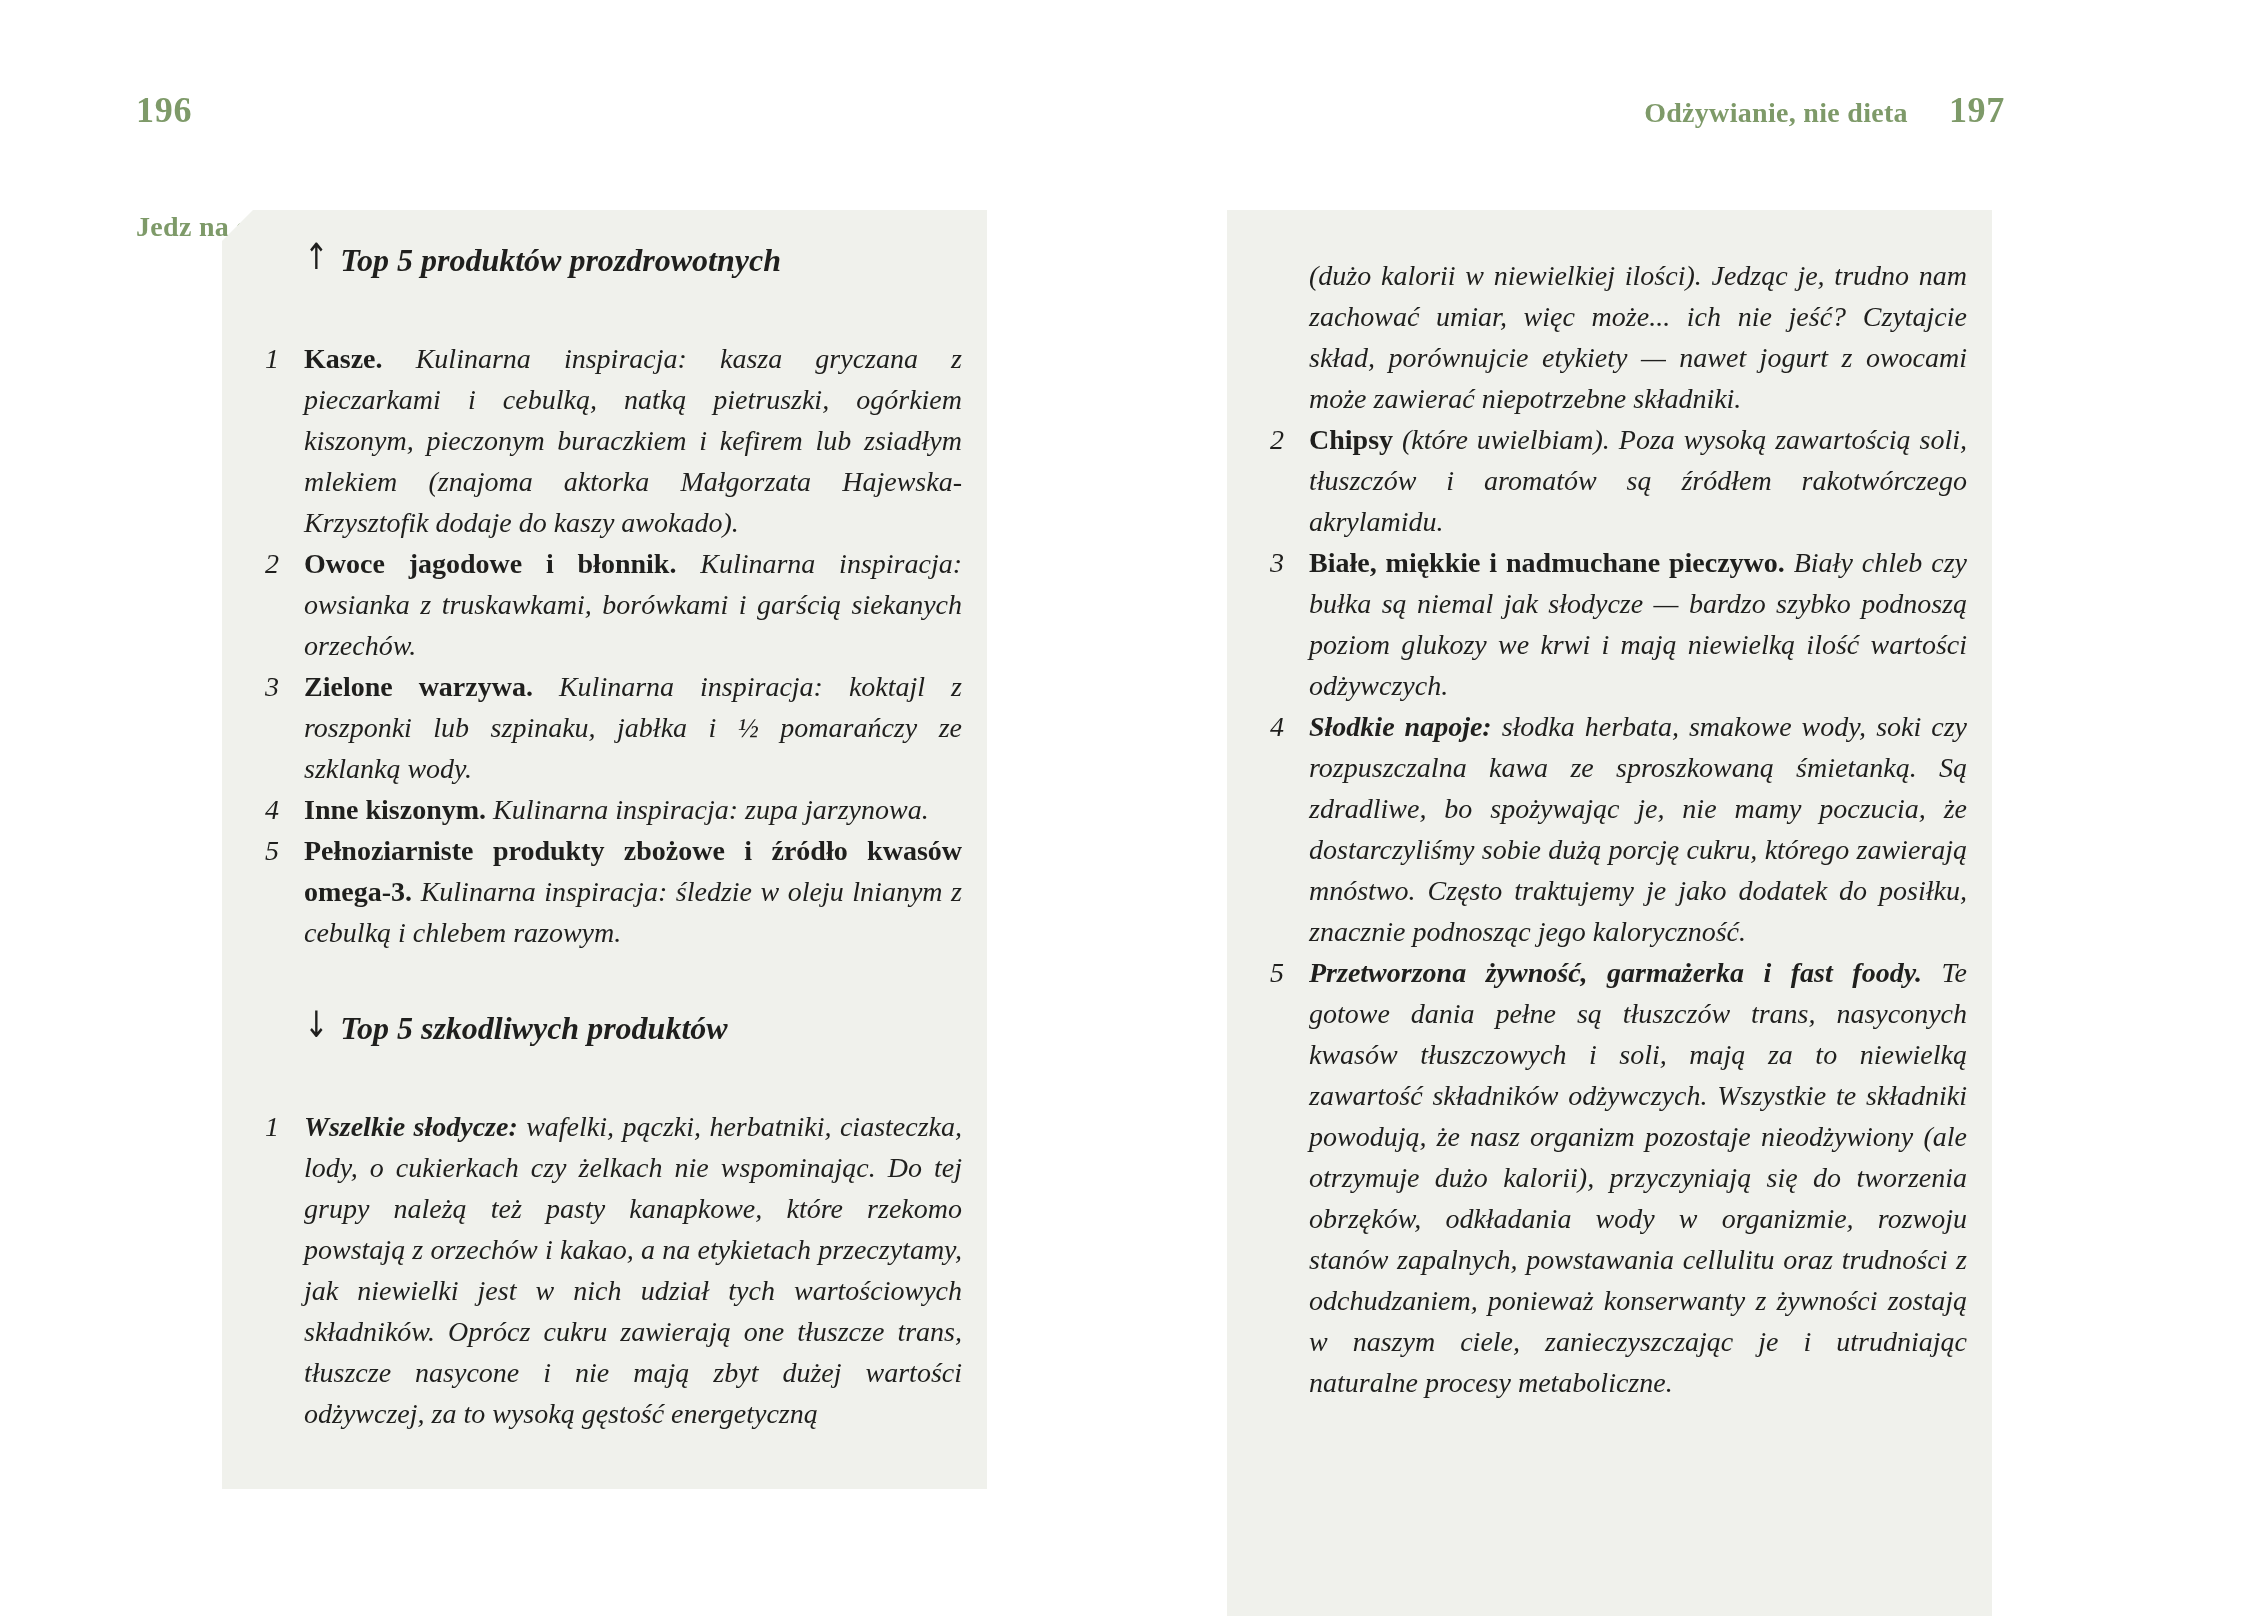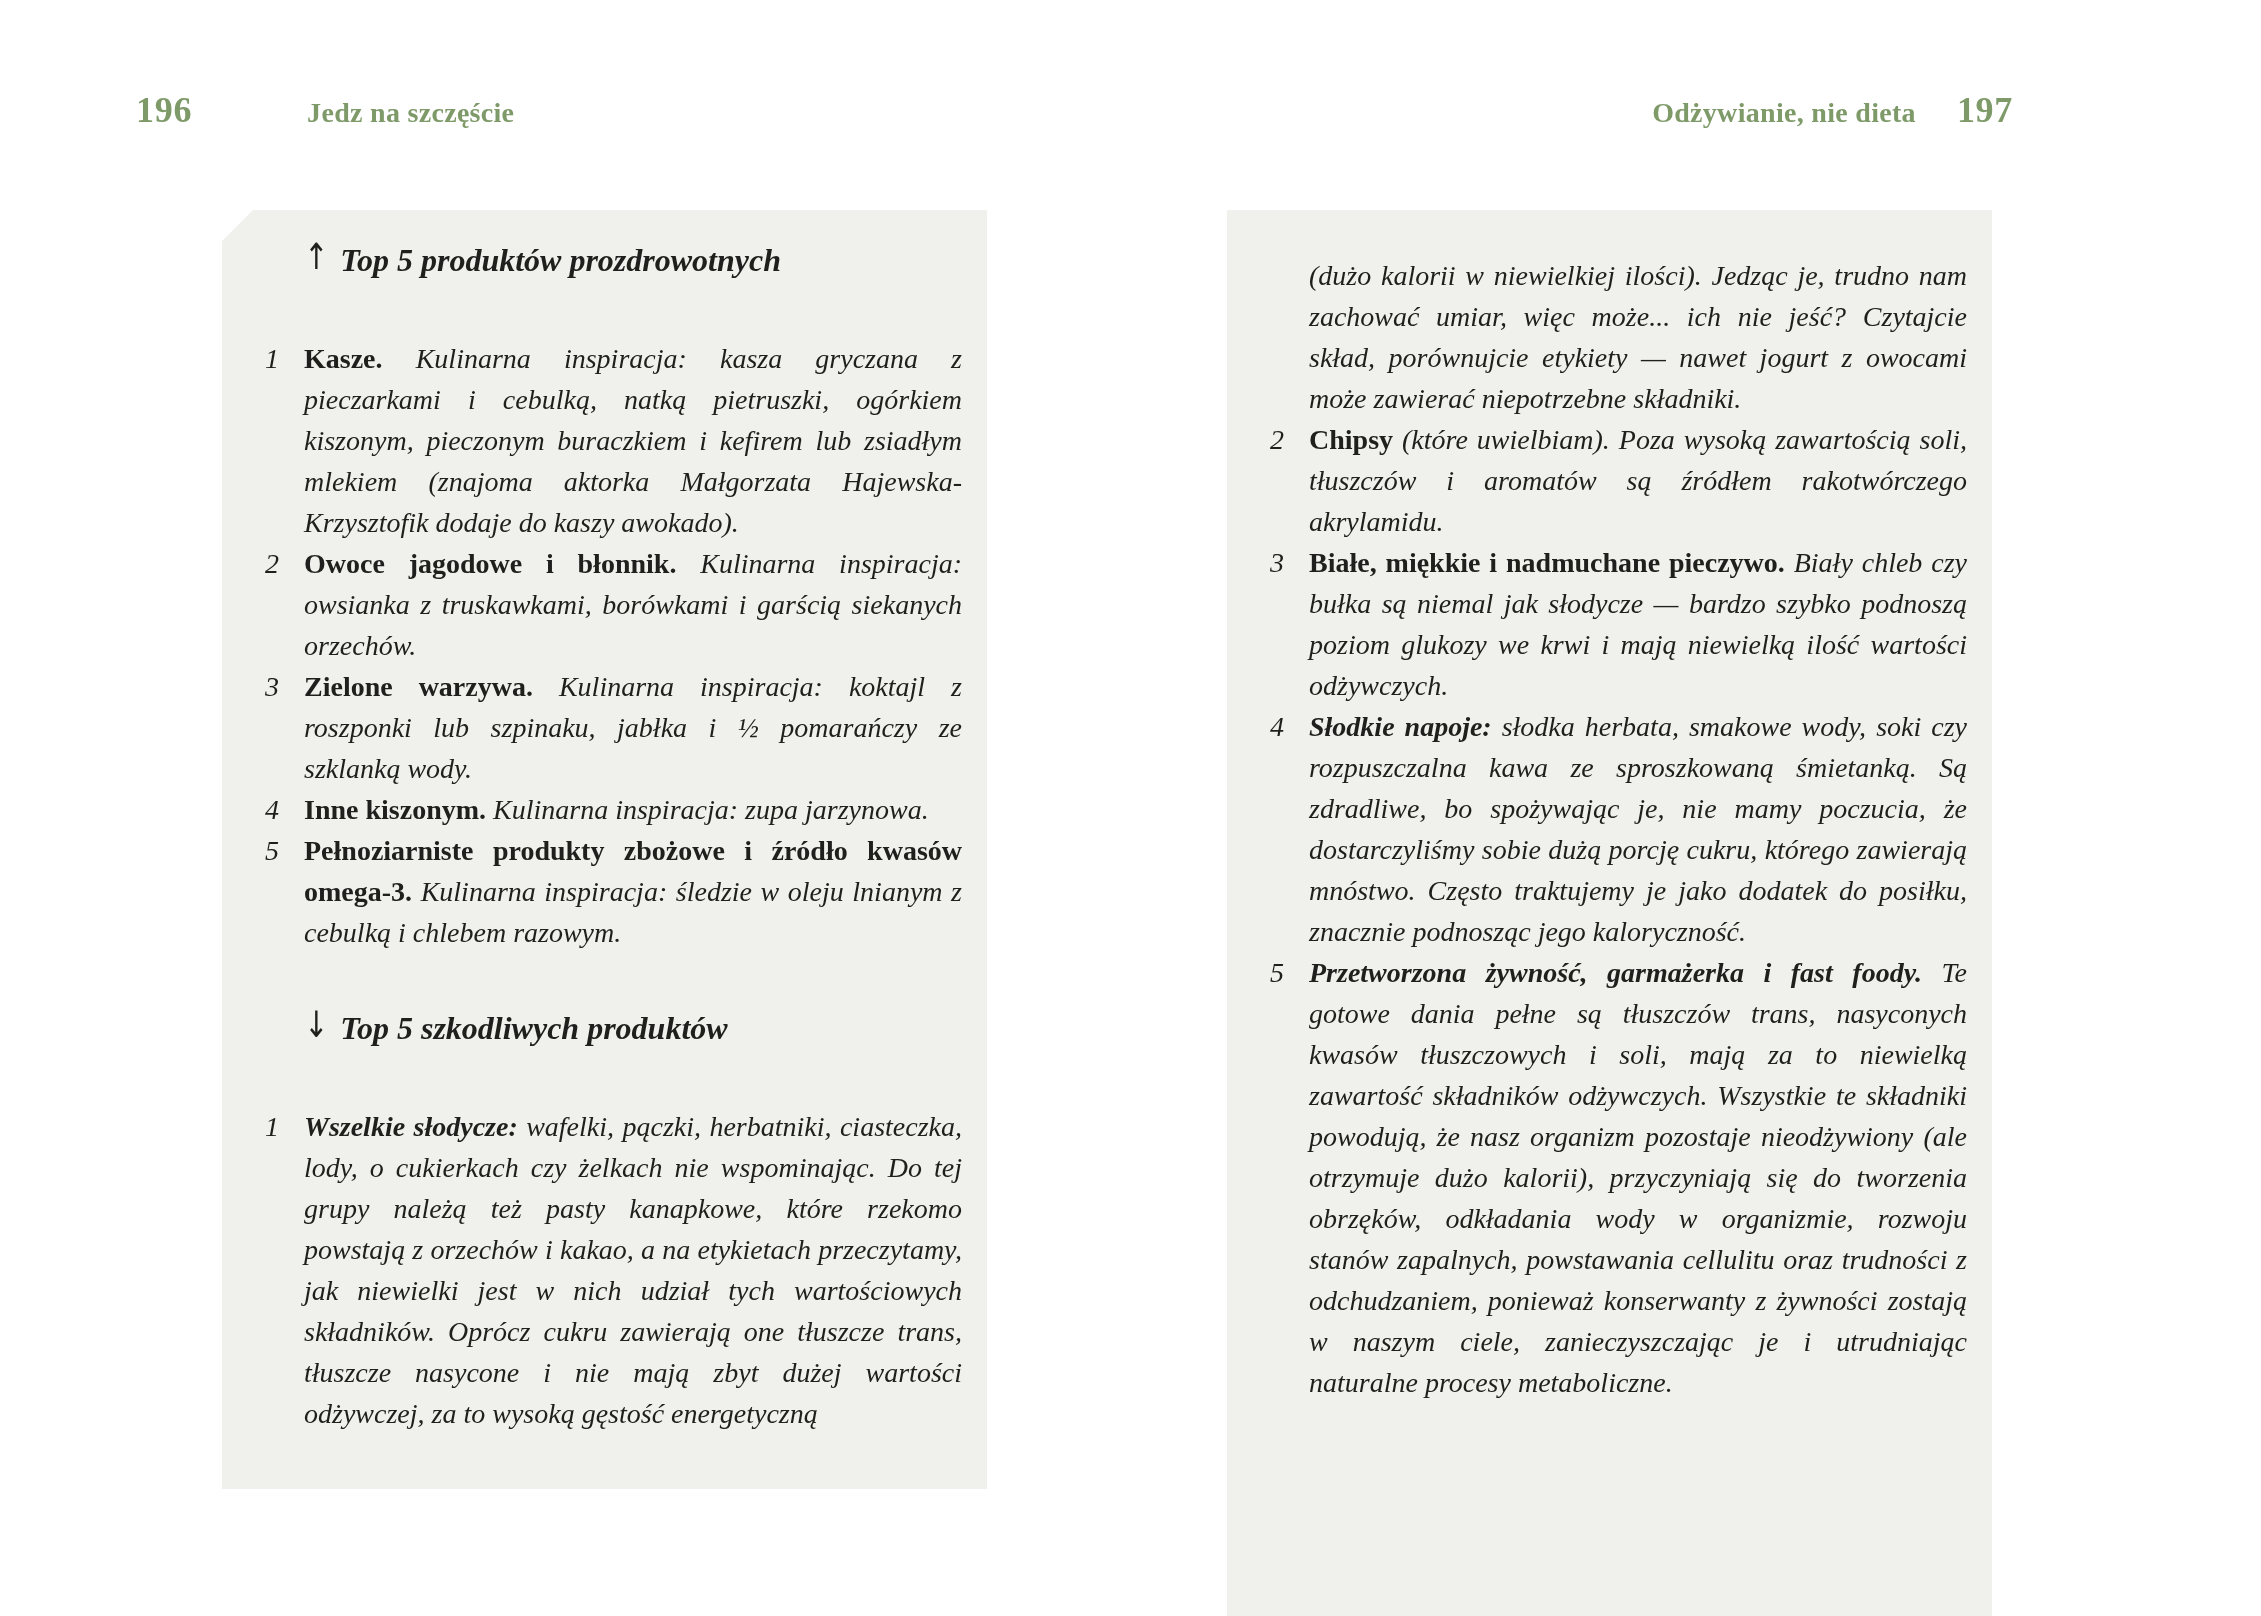--- a/index.html
+++ b/index.html
@@ -9,25 +9,26 @@
     height: 1617px;
     background: #ffffff;
     font-family: "Liberation Serif", serif;
     color: #1f1f1d;
     overflow: hidden;
   }
 
   
   .header-left {
     position: absolute; left: 136px; top: 92px;
-    display: flex; align-items: baseline; gap: 115px;
+    display: flex; align-items: baseline; gap: 85px;
     color: #7e9a69;
+    flex-direction: column;
   }
   .header-right {
-    position: absolute; right: 248px; top: 92px;
+    position: absolute; right: 256px; top: 92px;
     display: flex; align-items: baseline; gap: 41px;
     color: #7e9a69;
   }
   .folio { font-size: 36px; font-weight: 700; line-height: 1; letter-spacing: 0.7px; }
   .runtitle { font-size: 28px; font-weight: 700; line-height: 1; letter-spacing: 0.3px; text-align: center; }
 
   
   .panel {
     position: absolute; top: 210px;
     background: #f0f1ec;

